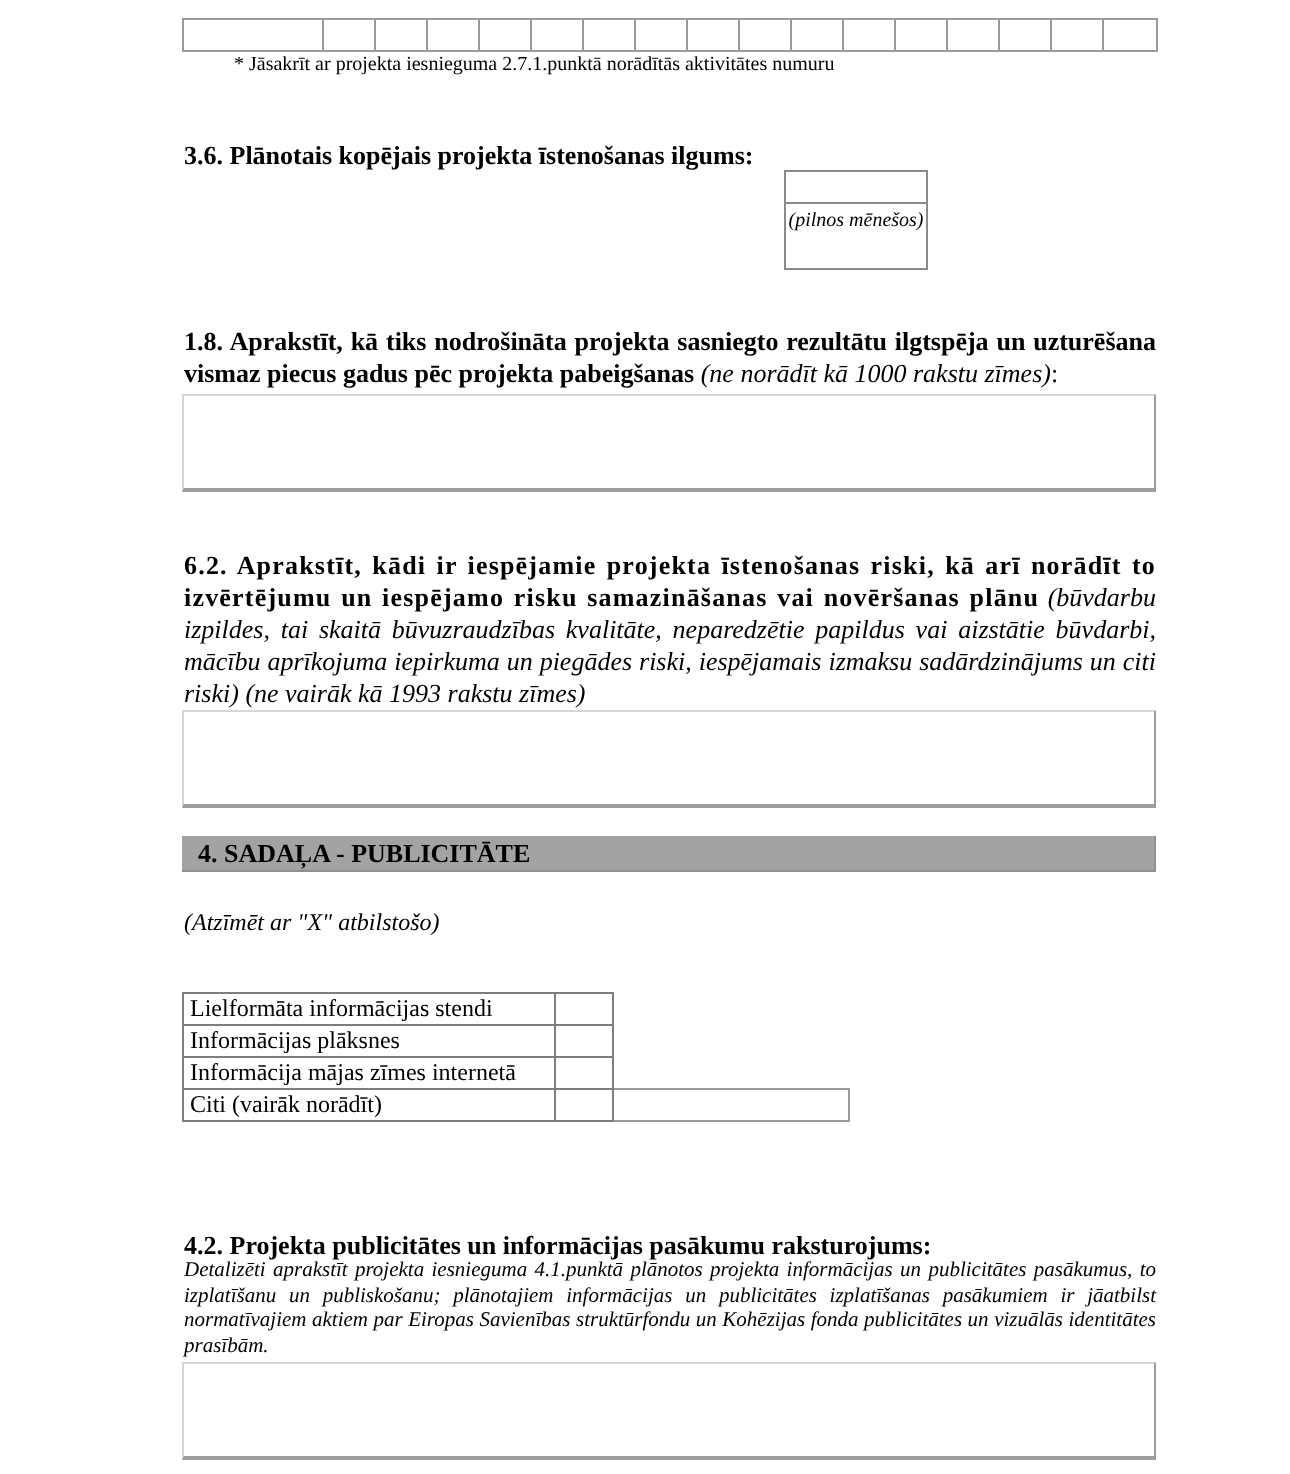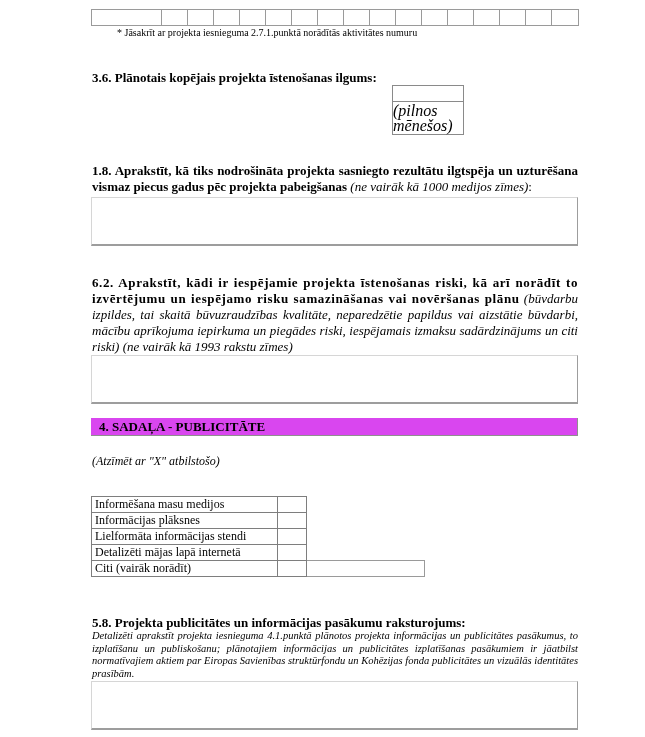--- a/index.html
+++ b/index.html
@@ -15,32 +15,32 @@
     .act-cell:last-child { border-right: none; }
     .act-cell.first { width: 70px; }
     .act-cell.num { width: 26px; }
 
     .footnote { left: 91px; top: 27px; font-size: 10px; line-height: 12px; margin-left: 26px; }
 
     .h36 { left: 92px; top: 70px; font-size: 13px; line-height: 16px; }
     .dur-box { left: 392px; top: 85px; width: 72px; height: 50px;
                border: 1px solid #8a8a8a; box-sizing: border-box; }
     .dur-input { height: 16px; border-bottom: 1px solid #8a8a8a; box-sizing: border-box; }
-    .dur-label { font-size: 16px; line-height: 15px; text-align: left; font-style: italic; padding-top: 1px; }
+    .dur-label { font-size: 10px; line-height: 15px; text-align: center; font-style: italic; padding-top: 1px; }
 
     .h37 { left: 92px; top: 163px; width: 486px; font-size: 13px; line-height: 16px; text-align: justify; }
     .txtbox { left: 91px; width: 487px; height: 49px; box-sizing: border-box;
               border-top: 1px solid #d6d6d6; border-left: 1px solid #d6d6d6;
               border-right: 1px solid #9d9d9d; border-bottom: 2px solid #9d9d9d; background: #fff; }
 
     .h38 { left: 92px; top: 275px; width: 486px; font-size: 13px; line-height: 16px; text-align: justify; }
     .h38 .title { letter-spacing: 0.6px; }
     .note { font-weight: normal; font-style: italic; }
 
-    .sec-bar { left: 91px; top: 418px; width: 487px; height: 18px; background: #d946ef;
+    .sec-bar { left: 91px; top: 418px; width: 487px; height: 18px; background: #a3a3a3;
                border-bottom: 1px solid #8f8f8f; border-right: 1px solid #8f8f8f; box-sizing: border-box;
                font-size: 13px; font-weight: bold; line-height: 17px; padding-left: 8px; }
 
     .h41 { left: 92px; top: 453px; font-size: 13px; line-height: 16px; }
     .h41 .sub { font-weight: normal; font-style: italic; display: block; font-size: 12px; }
 
     .pub-table { left: 91px; top: 496px; border-collapse: collapse; font-size: 12px; }
     .pub-table td { border: 1px solid #7e7e7e; height: 15px; padding: 0 3px; line-height: 15px; }
     .pub-table td.lbl { width: 179px; }
     .pub-table td.chk { width: 22px; }
@@ -76,63 +76,58 @@
 <div class="abs footnote">* Jāsakrīt ar projekta iesnieguma 2.7.1.punktā norādītās aktivitātes numuru</div>
 
 <div class="abs h36 b">3.6. Plānotais kopējais projekta īstenošanas ilgums:</div>
 <div class="abs dur-box">
   <div class="dur-input"></div>
   <div class="dur-label">(pilnos mēnešos)</div>
 </div>
 
 <div class="abs h37 b">
   <span>1.8. Aprakstīt, kā tiks nodrošināta projekta sasniegto rezultātu ilgtspēja un uzturēšana vismaz piecus gadus pēc projekta pabeigšanas</span>
-  <span class="note">(ne vairāk kā 1000 medijos zīmes)</span><span class="note" style="font-style:normal">:</span>
+  <span class="note">(ne norādīt kā 1000 rakstu zīmes)</span><span class="note" style="font-style:normal">:</span>
 </div>
 <div class="abs txtbox" style="top:197px;"></div>
 
 <div class="abs h38 b">
   <span class="title">6.2. Aprakstīt, kādi ir iespējamie projekta īstenošanas riski, kā arī norādīt to izvērtējumu un iespējamo risku samazināšanas vai novēršanas plānu</span>
   <span class="note">(būvdarbu izpildes, tai skaitā būvuzraudzības kvalitāte, neparedzētie papildus vai aizstātie būvdarbi, mācību aprīkojuma iepirkuma un piegādes riski, iespējamais izmaksu sadārdzinājums un citi riski) (ne vairāk kā 1993 rakstu zīmes)</span>
 </div>
 <div class="abs txtbox" style="top:355px;"></div>
 
 <div class="abs sec-bar">4.  SADAĻA - PUBLICITĀTE</div>
 
 <div class="abs h41 b">
   <span class="sub">(Atzīmēt ar "X" atbilstošo)</span>
 </div>
 
 <table class="abs pub-table">
   <tbody>
   <tr>
-    <td class="lbl">Informēšana masu medijos</td>
+    <td class="lbl">Lielformāta informācijas stendi</td>
     <td class="chk"></td>
     <td class="empty"></td>
   </tr>
   <tr>
     <td class="lbl">Informācijas plāksnes</td>
     <td class="chk"></td>
     <td class="empty"></td>
   </tr>
   <tr>
-    <td class="lbl">Lielformāta informācijas stendi</td>
-    <td class="chk"></td>
-    <td class="empty"></td>
-  </tr>
-  <tr>
-    <td class="lbl">Detalizēti mājas lapā internetā</td>
+    <td class="lbl">Informācija mājas zīmes internetā</td>
     <td class="chk"></td>
     <td class="empty"></td>
   </tr>
   <tr>
     <td class="lbl">Citi (vairāk norādīt)</td>
     <td class="chk"></td>
     <td class="extra"></td>
   </tr>
 </tbody>
   </table>
 
 <div class="abs h42 b">
-  <span>5.8. Projekta publicitātes un informācijas pasākumu raksturojums:</span>
+  <span>4.2. Projekta publicitātes un informācijas pasākumu raksturojums:</span>
   <span class="desc">Detalizēti aprakstīt projekta iesnieguma 4.1.punktā plānotos projekta informācijas un publicitātes pasākumus, to izplatīšanu un publiskošanu; plānotajiem informācijas un publicitātes izplatīšanas pasākumiem ir jāatbilst normatīvajiem aktiem par Eiropas Savienības struktūrfondu un Kohēzijas fonda publicitātes un vizuālās identitātes prasībām.</span>
 </div>
 <div class="abs txtbox" style="top:681px;"></div>
 
 </body></html>

